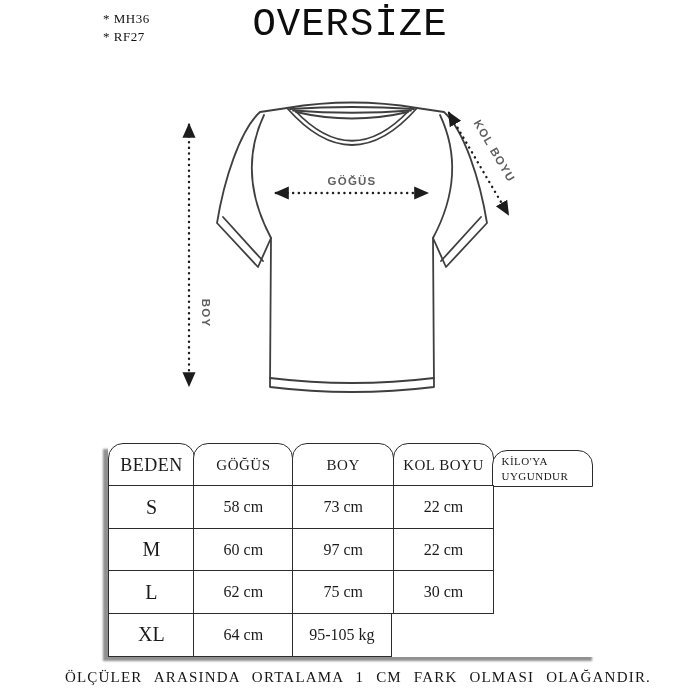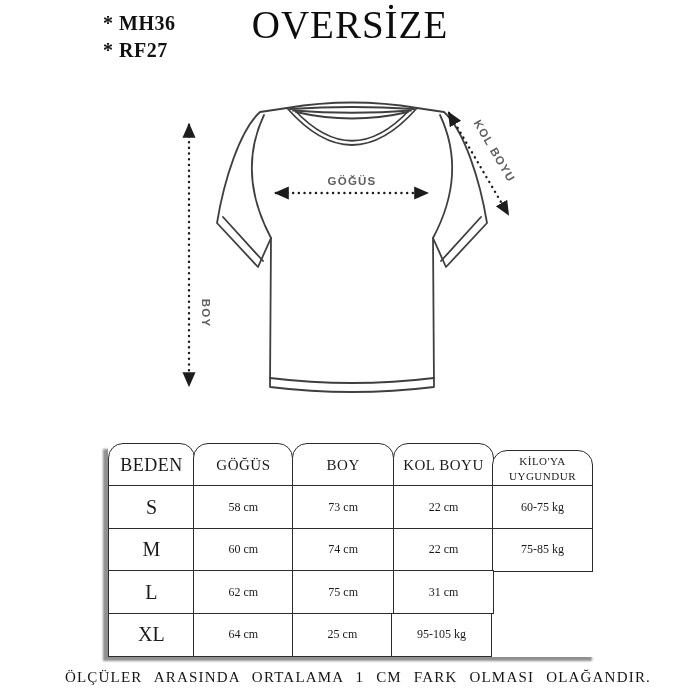--- a/index.html
+++ b/index.html
@@ -1,46 +1,46 @@
 <!DOCTYPE html>
 <html><head>
 <meta charset="utf-8">
 <style>
   html,body{margin:0;padding:0;}
   body{
     width:700px;height:700px;position:relative;background:#ffffff;
     font-family:"Liberation Serif", serif;color:#1a1a1a;overflow:hidden;
   }
   .codes{
-    position:absolute;left:103px;top:10px;font-size:20px;line-height:1.35;
-    letter-spacing:0.5px;color:#111;font-weight:bold;
+    position:absolute;left:103px;top:10px;font-size:13px;line-height:1.35;
+    letter-spacing:0.5px;color:#111;
   }
   .title{
     position:absolute;left:0;top:0;width:100%;text-align:center;
-    font-size:39px;line-height:50px;letter-spacing:1px;color:#0d0d0d;
+    font-size:39px;line-height:50px;letter-spacing:1px;color:#0d0d0d;font-family:Liberation Mono, monospace;
   }
   .diagram-svg{position:absolute;left:140px;top:75px;}
 
   
   .size-table{
     position:absolute;left:108px;top:443px;width:491px;
     box-shadow:-6px 5px 2px -1px rgba(125,125,125,0.85);
   }
   .thead,.tr{display:flex;height:44px;}
   .tr{margin-top:-1.6px;}
   .th,.td{
     box-sizing:border-box;background:#fff;border:1.6px solid #2c2c2c;
-    display:flex;align-items:center;justify-content:center;text-align:center;
+    display:flex;align-items:center;justify-content:center;
   }
   .th{border-radius:15px 15px 0 0;font-size:15px;letter-spacing:0.5px;}
   .th+.th, .td+.td{margin-left:-1.6px;}
   .c0{width:17.7%;} .c1{width:20.4%;} .c2{width:20.9%;} .c3{width:20.6%;} .c4{width:20.4%;}
   .th.c0{font-size:18px;}
   .th.c4{font-size:11px;line-height:1.3;padding:0 8px;margin-top:7px;}
-  .td{font-size:12px;}
+  .td{font-size:16px;}
   .td.c0{font-size:20px;}
   .note{
     position:absolute;left:8px;top:669px;width:100%;text-align:center;
     font-size:15px;letter-spacing:1.2px;word-spacing:7px;color:#151515;
   }
 </style>
 </head>
 <body>
 
 <div class="codes">
@@ -103,39 +103,36 @@
     <div class="th c2">BOY</div>
     <div class="th c3">KOL BOYU</div>
     <div class="th c4">KİLO'YA UYGUNDUR</div>
   </div>
 
   <div class="tr">
     <div class="td c0">S</div>
     <div class="td c1">58 cm</div>
     <div class="td c2">73 cm</div>
     <div class="td c3">22 cm</div>
-    <div class="td c4">60-75 kg</div>
   </div>
 
   <div class="tr">
     <div class="td c0">M</div>
     <div class="td c1">60 cm</div>
-    <div class="td c2">74 cm</div>
+    <div class="td c2">97 cm</div>
     <div class="td c3">22 cm</div>
-    <div class="td c4">75-85 kg</div>
   </div>
 
   <div class="tr">
     <div class="td c0">L</div>
     <div class="td c1">62 cm</div>
     <div class="td c2">75 cm</div>
-    <div class="td c3">31 cm</div>
+    <div class="td c3">30 cm</div>
   </div>
 
   <div class="tr">
     <div class="td c0">XL</div>
     <div class="td c1">64 cm</div>
-    <div class="td c3">25 cm</div>
     <div class="td c4">95-105 kg</div>
   </div>
 </div>
 
 <div class="note">ÖLÇÜLER ARASINDA ORTALAMA 1 CM FARK OLMASI OLAĞANDIR.</div>
 
 </body></html>

